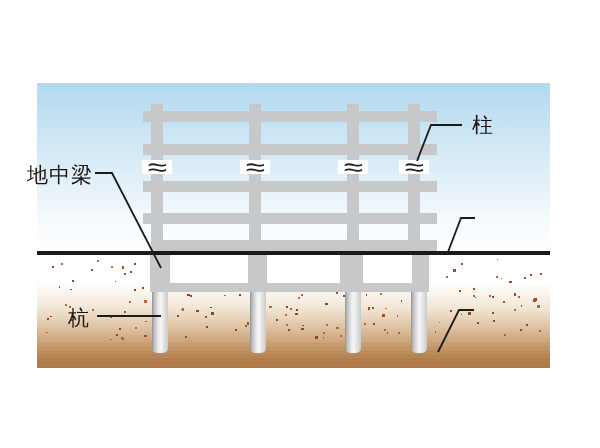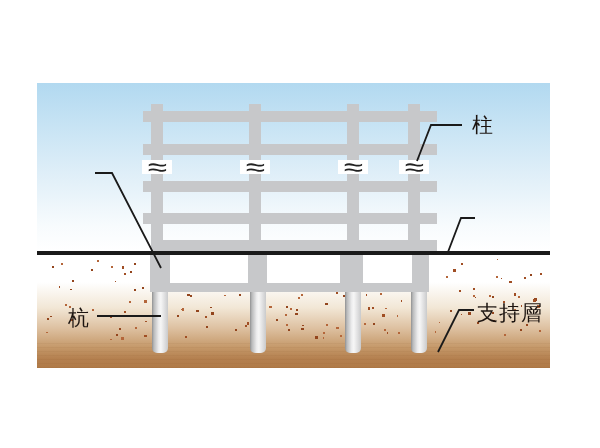--- a/index.html
+++ b/index.html
@@ -278,17 +278,17 @@
     </div>
 
   <svg class="abs leaders" viewBox="0 0 600 448">
     <polyline points="462,125 431,125 417,161" fill="none" stroke="#1a1a1a" stroke-width="1.8"></polyline>
     <polyline points="475,218 461,218 448,252" fill="none" stroke="#1a1a1a" stroke-width="1.8"></polyline>
     <polyline points="474,310 459,310 438,352" fill="none" stroke="#1a1a1a" stroke-width="1.8"></polyline>
     <polyline points="95,173 112,173 161,268" fill="none" stroke="#1a1a1a" stroke-width="1.8"></polyline>
     <polyline points="97,316 161,316" fill="none" stroke="#1a1a1a" stroke-width="1.8"></polyline>
   </svg>
 
+  <div class="abs lbl lbl-ub">地中梁</div>
   <div class="abs lbl lbl-pile">杭</div>
   <div class="abs lbl lbl-col">柱</div>
-  <div class="abs lbl lbl-bl">支持層</div>
 
 </div>
 
 </body></html>

